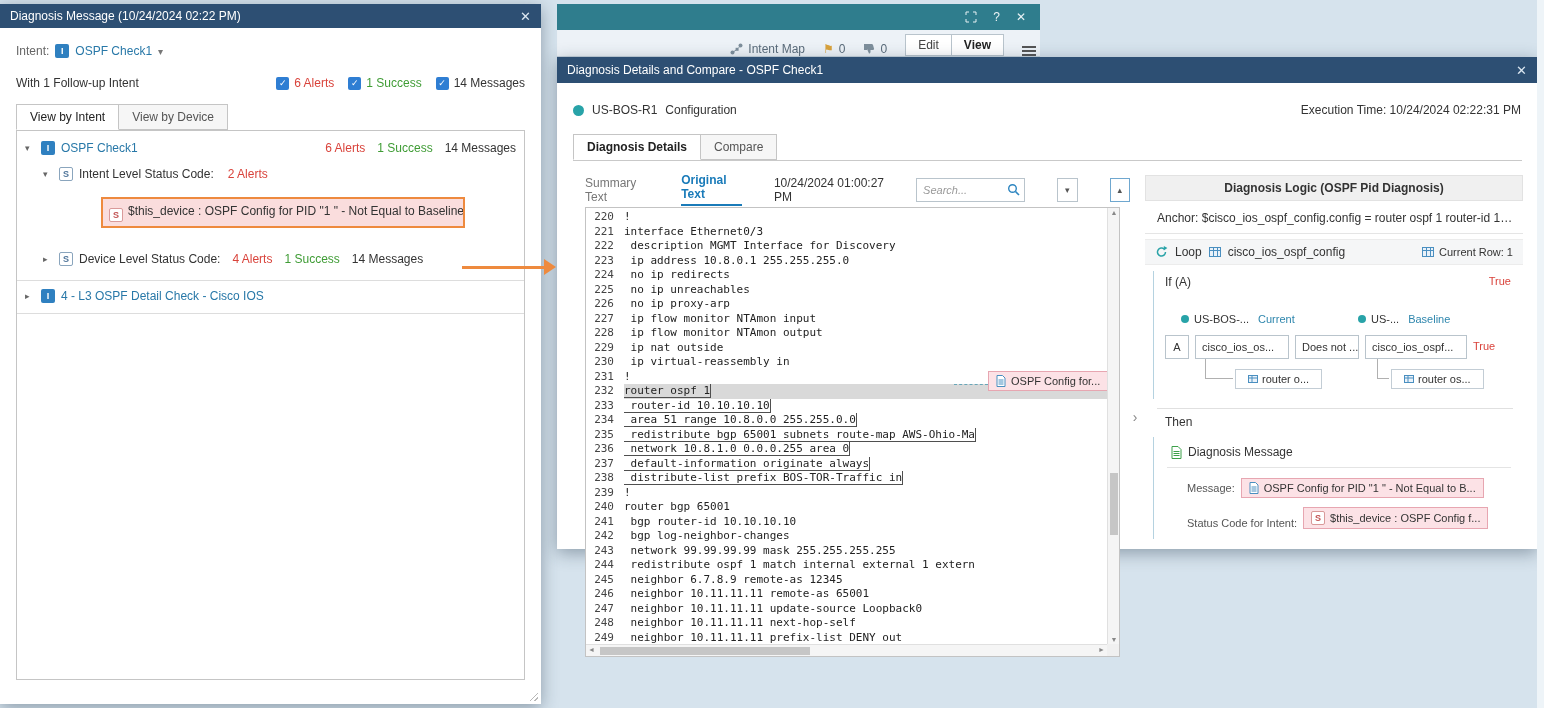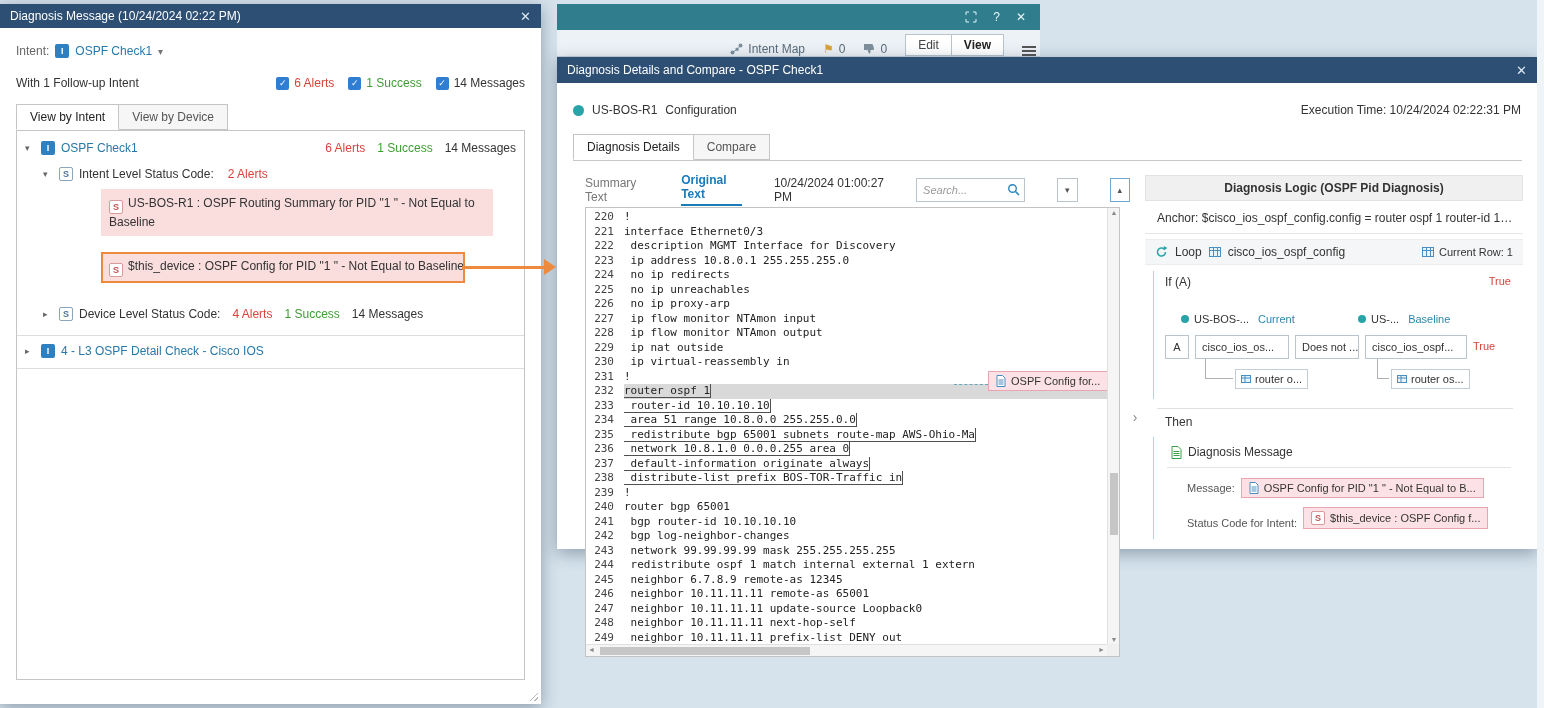--- a/index.html
+++ b/index.html
@@ -113,21 +113,21 @@
 .if-line{top:96px;height:128px}
 .then-line{top:262px;height:102px}
 .if-row{position:absolute;left:20px;right:12px;top:100px;display:flex}
 .true-lbl{margin-left:auto;color:#d9433b;font-size:11px}
 .cond-hdr{position:absolute;top:138px;font-size:11px;display:flex;align-items:center;gap:5px}
 .dot8{width:8px;height:8px;border-radius:50%;background:#28a3a8;flex:none}
 .cur-lbl{color:#2e86ad;margin-left:4px}
 .cond-box{position:absolute;top:160px;height:24px;border:1px solid #b9c4cc;background:#fff;font-size:11px;display:flex;align-items:center;padding:0 6px;white-space:nowrap;overflow:hidden;cursor:pointer}
 .cond-true{position:absolute;left:328px;top:165px;color:#d9433b;font-size:11px}
 .tree-l{position:absolute;top:184px;height:20px;border-left:1px solid #b0b0b0;border-bottom:1px solid #b0b0b0}
-.sub-box{position:absolute;top:194px;height:20px;border:1px solid #c3cdd5;background:#fff;font-size:11px;display:flex;align-items:center;gap:4px;padding:0 5px;white-space:nowrap;overflow:hidden;cursor:pointer}
+.sub-box{position:absolute;top:194px;height:20px;border:1px solid #c3cdd5;background:#fff;font-size:11px;display:flex;align-items:center;gap:4px;padding:0 12px;white-space:nowrap;overflow:hidden;cursor:pointer}
 .then-sep{position:absolute;left:12px;right:10px;top:233px;border-top:1px solid #e0e0e0}
 .then-lbl{position:absolute;left:20px;top:240px}
 .dm-row{position:absolute;left:26px;top:270px;display:flex;align-items:center;gap:6px}
 .dm-sep{position:absolute;left:22px;right:12px;top:292px;border-top:1px solid #e4e4e4}
 .msg-row{position:absolute;left:42px;top:303px;display:flex;align-items:center;gap:6px}
 .status-row{position:absolute;left:42px;top:332px;display:flex;align-items:flex-end;gap:6px}
 .sublbl{color:#555;font-size:11px}
 </style>
 </head>
 <body>
@@ -186,21 +186,21 @@
   </div>
 
   <div class="device-row">
     <span class="dev-dot"></span>
     <span>US-BOS-R1</span>
     <span>Configuration</span>
     <span class="exec-time">Execution Time: 10/24/2024 02:22:31 PM</span>
   </div>
 
   <div class="tabs">
-    <span class="tab active" style="font-weight:normal">Diagnosis Details</span>
+    <span class="tab active" style="font-weight:bold">Diagnosis Details</span>
     <span class="tab">Compare</span>
   </div>
   <div class="tab-line"></div>
 
   <div class="viewer-toolbar">
     <span class="muted-link">Summary Text</span>
     <span class="active-link">Original Text</span>
     <span>10/24/2024 01:00:27 PM</span>
     <span class="search-box">
       <input placeholder="Search..." style="">
@@ -551,21 +551,20 @@
       </span>
     </div>
 
     <div class="t-row r2">
       <span class="chev">▾</span>
       <span class="badge-s">S</span>
       <span>Intent Level Status Code:</span>
       <span class="red" style="margin-left:8px">2 Alerts</span>
     </div>
 
-    <div class="alert-box ab1"><span class="badge-s r">S</span><span>US-BOS-R1 : OSPF Routing Summary for PID "1 " - Not Equal to Baseline</span></div>
 
     <div class="alert-box ab2"><span class="badge-s r">S</span><span>$this_device : OSPF Config for PID "1 " - Not Equal to Baseline</span></div>
 
     <div class="t-row r3">
       <span class="chev">▸</span>
       <span class="badge-s">S</span>
       <span>Device Level Status Code:</span>
       <span class="stats" style="margin-left:6px">
         <span class="red">4 Alerts</span>
         <span class="green">1 Success</span>

